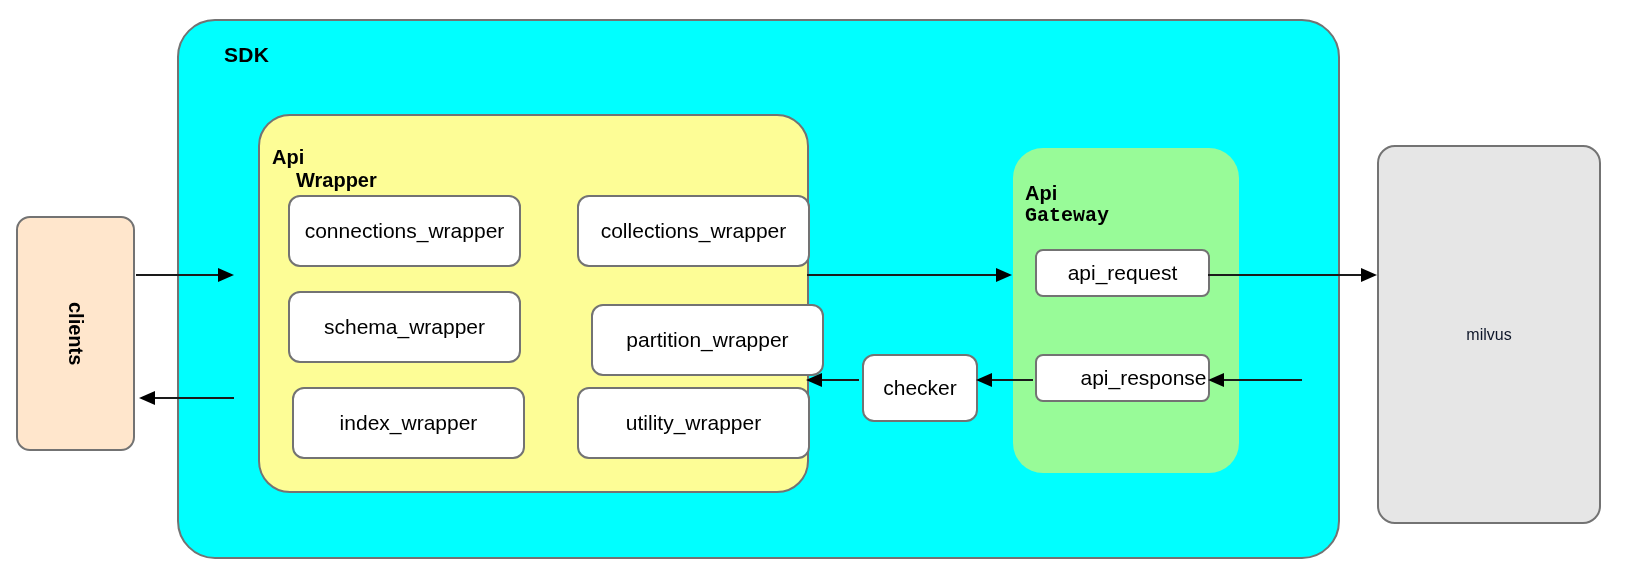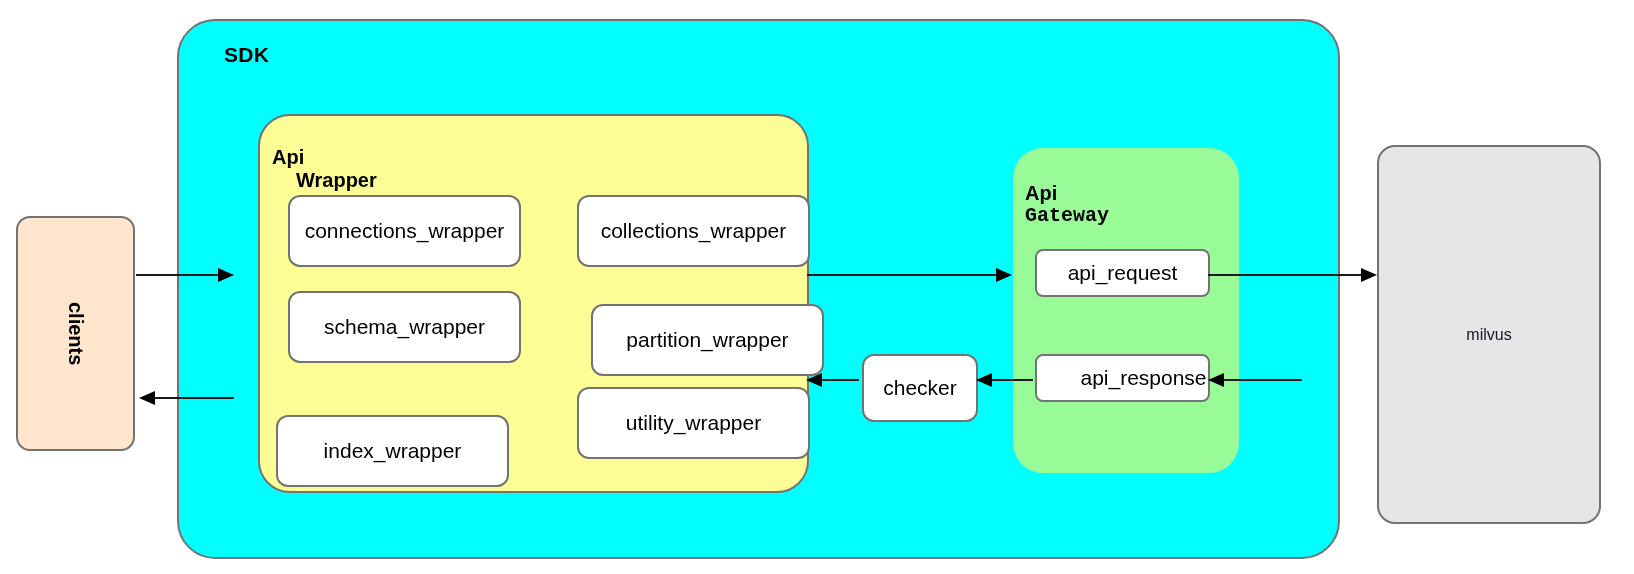--- a/index.html
+++ b/index.html
@@ -197,21 +197,21 @@
         <span>collections_wrapper</span>
       </div>
 
       <div class="box wbox" style="left:28px; top:175px;">
         <span>schema_wrapper</span>
       </div>
       <div class="box wbox" style="left:331px; top:175px;margin-top:13px;">
         <span>partition_wrapper</span>
       </div>
 
-      <div class="box wbox" style="left:16px; top:271px;margin-top:28px;">
+      <div class="box wbox" style="left:32px; top:271px;">
         <span>index_wrapper</span>
       </div>
       <div class="box wbox" style="left:317px; top:271px;align-items:center;">
         <span>utility_wrapper</span>
       </div>
     </div>
 
     <div class="box checker-box" style="left:683px; top:333px;">
       <span>checker</span>
     </div>

